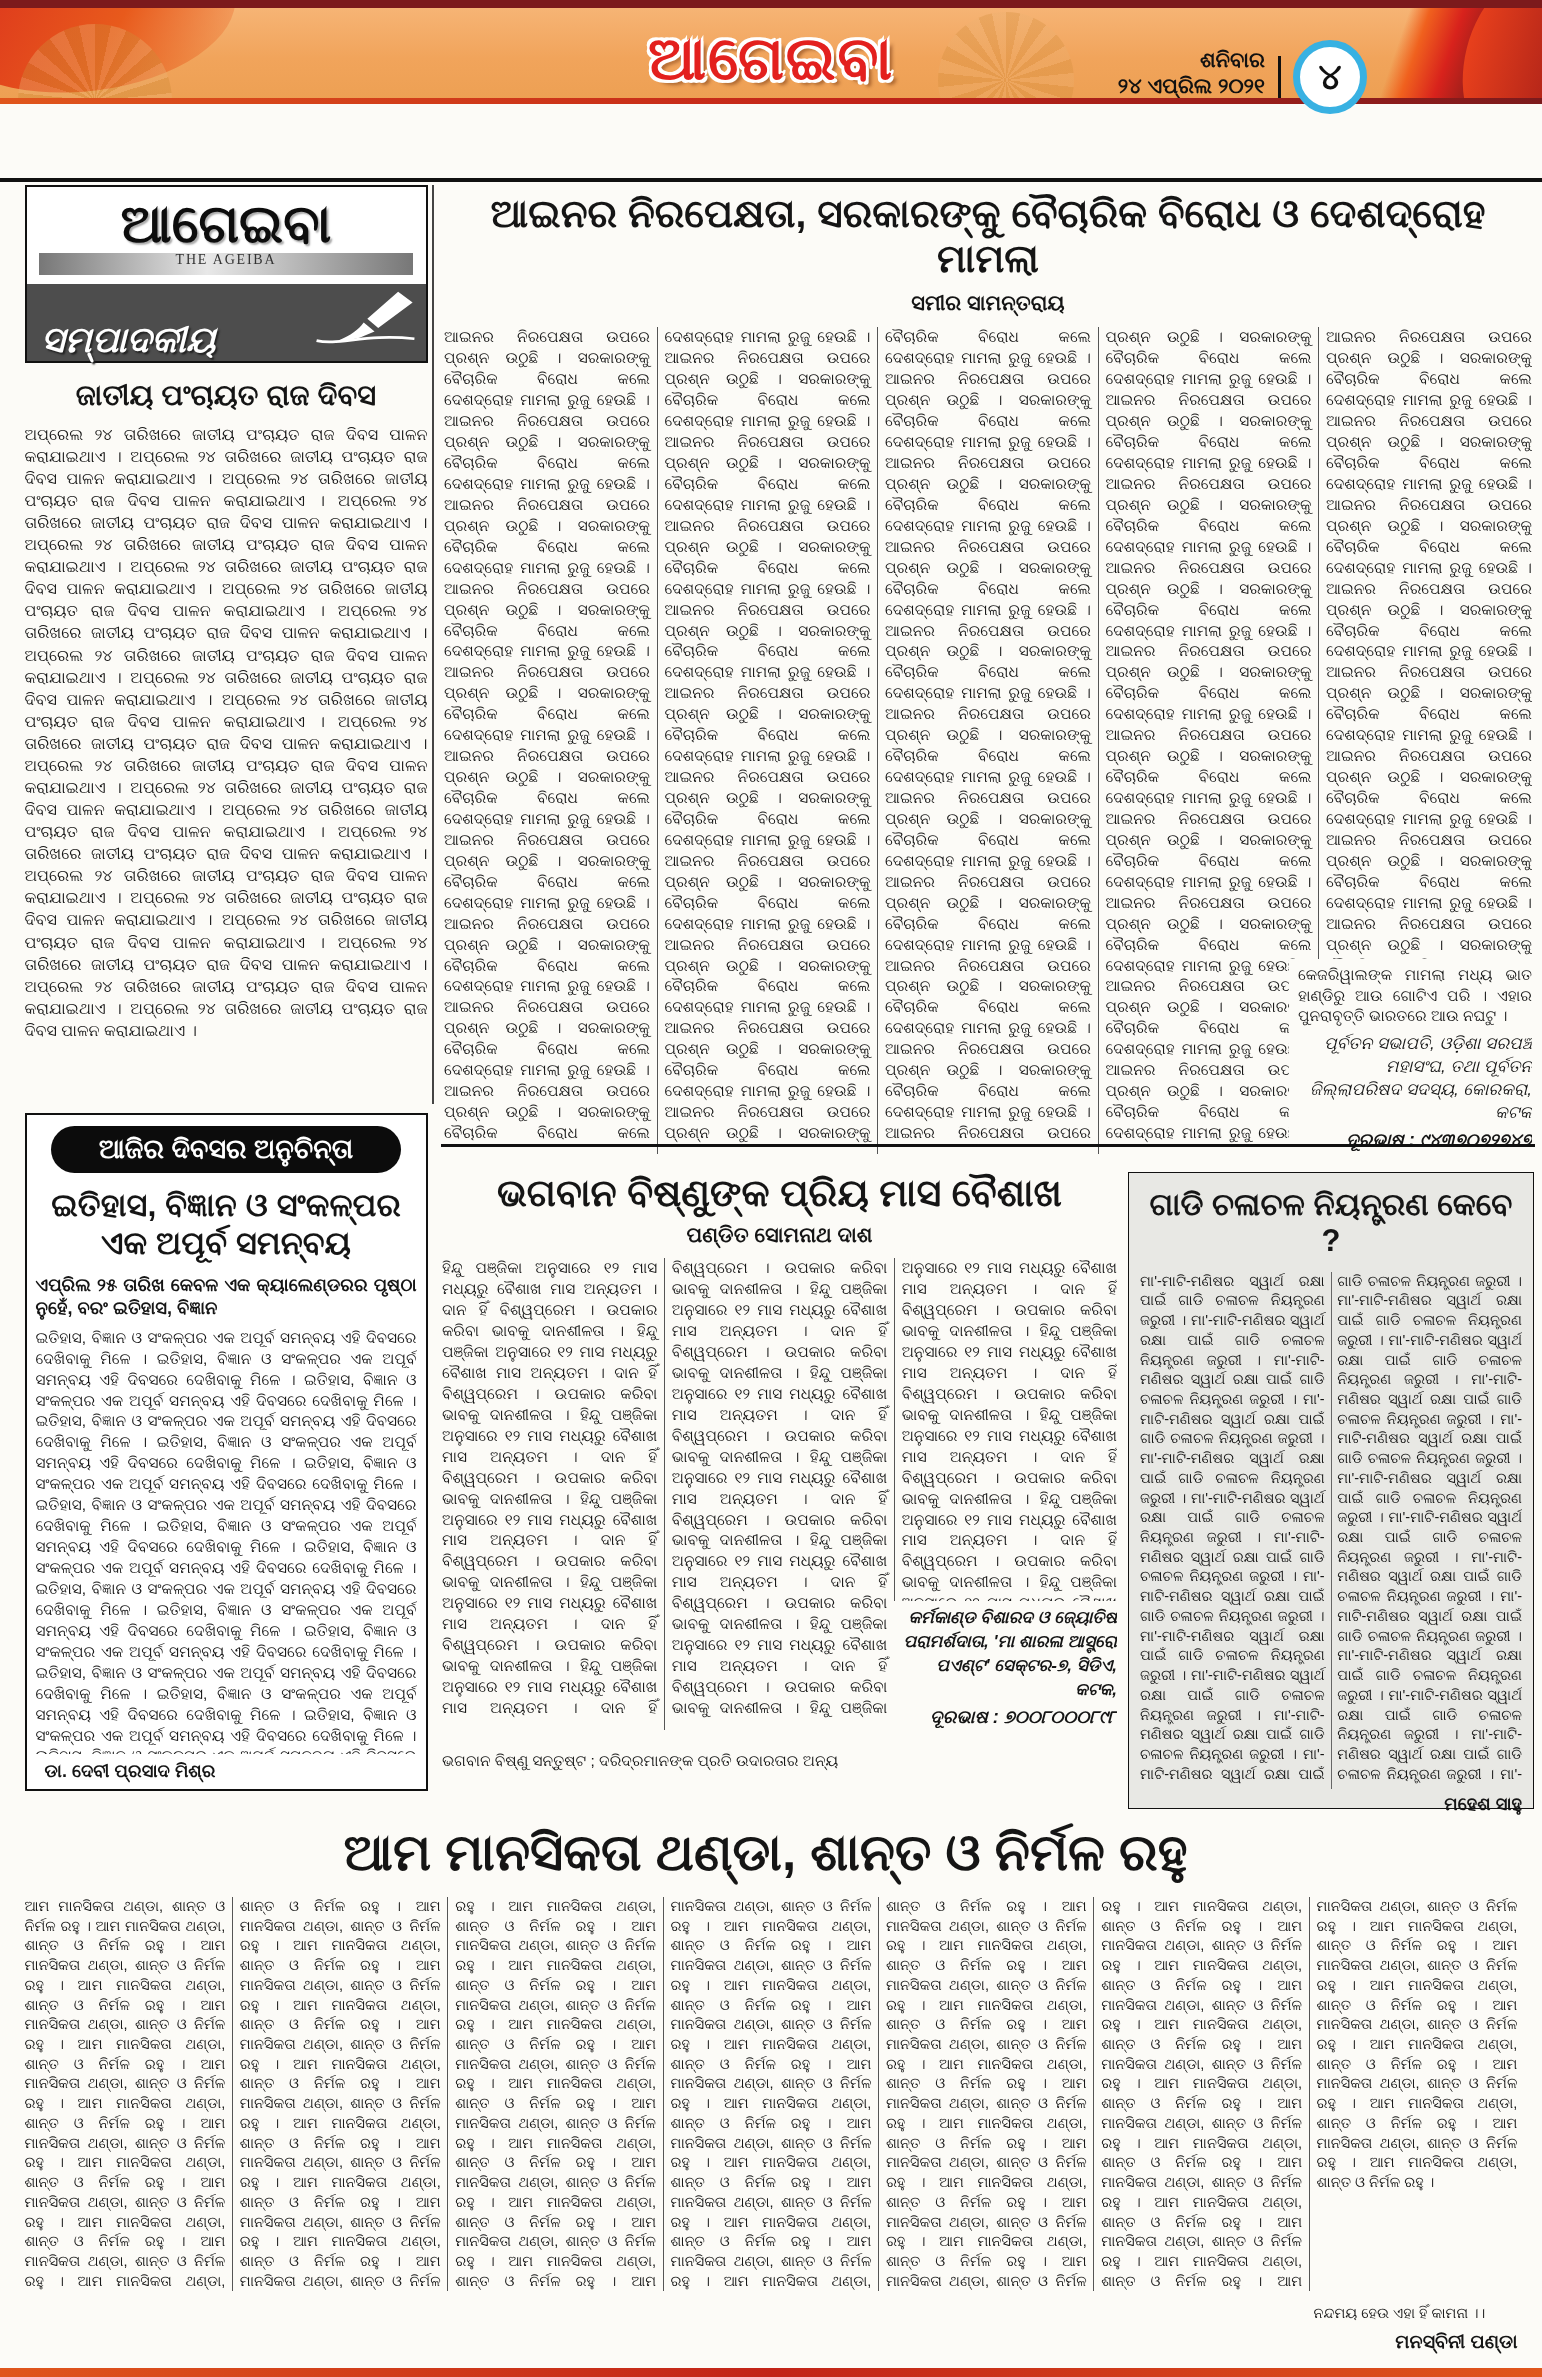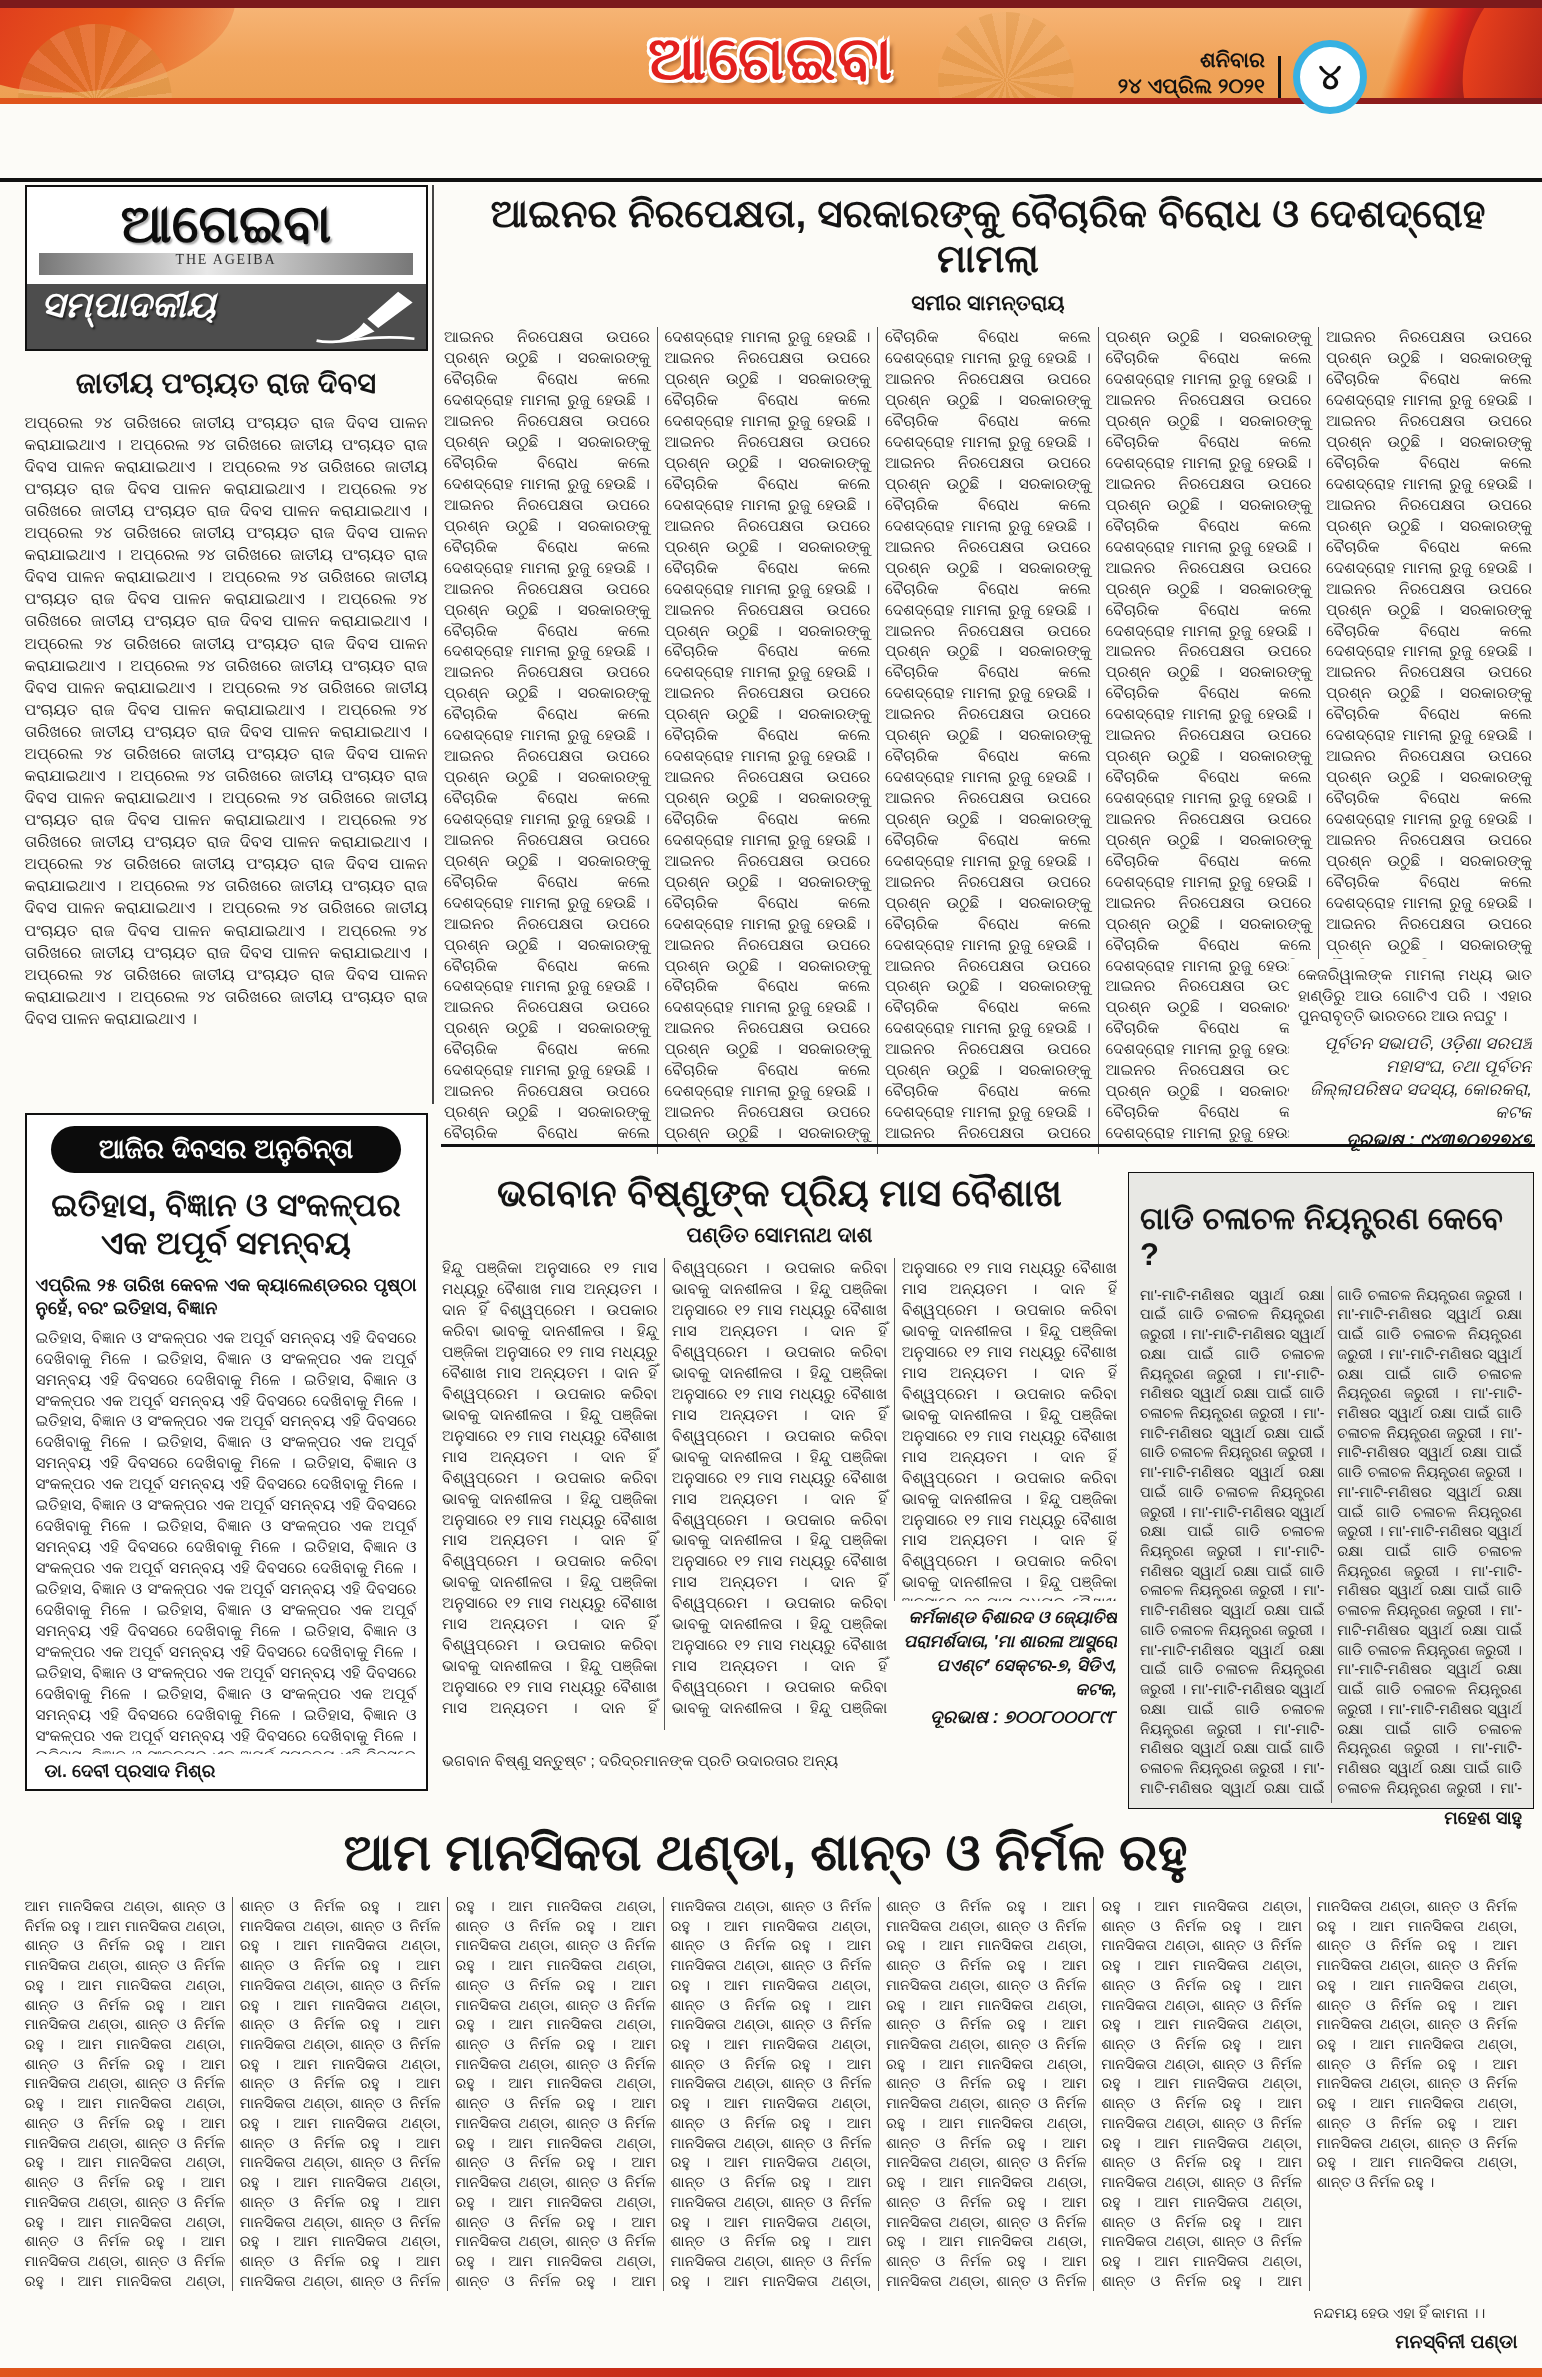--- a/index.html
+++ b/index.html
@@ -38,21 +38,21 @@
   .main-rule{position:absolute;left:0;top:178px;width:1542px;height:3.6px;background:#111;}
 
   
   .ed-col{position:absolute;left:24.5px;top:185px;width:403px;}
   .ed-frame{border:2.7px solid #111;background:#fff;}
   .ed-logo{padding:9px 7.3px 0 7.3px;text-align:center;font-size:53px;font-weight:bold;color:#0d0d0d;
            text-shadow:1.8px 1.8px 1.8px #aaa;line-height:1.05;}
   .ed-logobar{margin:1.8px 12.7px 9px 12.7px;height:22px;background:linear-gradient(90deg,#777,#e8e8e8 45%,#777);
            text-align:center;font-family:"Liberation Serif",serif;font-size:14px;letter-spacing:1.8px;color:#333;
            line-height:14.5px;}
-  .ed-banner{position:relative;background:#4d4d4d;height:65px;display:flex;align-items:flex-start;}
+  .ed-banner{position:relative;background:#4d4d4d;height:77px;display:flex;align-items:flex-end;}
   .ed-banner .label{color:#fff;font-size:36px;font-weight:bold;font-style:italic;padding-left:14.5px;
            text-shadow:1.8px 1.8px 1.8px #222;}
   .ed-banner svg{position:absolute;right:5.4px;top:3.6px;}
   .ed-headline{margin-top:14.5px;text-align:center;font-size:29px;font-weight:bold;line-height:1.2;}
   .ed-body{margin-top:11px;height:667px;overflow:hidden;text-align:justify;font-size:16px;line-height:1.38;}
   .vrule-ed{position:absolute;left:432px;top:185px;width:1.8px;height:919px;background:#444;}
 
   
   .lead{position:absolute;left:444px;top:192px;width:1088px;}
   .lead-headline{text-align:center;font-size:39px;font-weight:bold;line-height:1.15;}
@@ -82,21 +82,21 @@
   .vishnu-body{position:relative;margin-top:11px;height:472px;overflow:hidden;
            column-count:3;column-gap:14.5px;column-rule:0.9px solid #555;
            text-align:justify;font-size:15.4px;line-height:1.36;}
   .vishnu-sig{position:absolute;right:0;bottom:0;width:218px;background:#fcfbf7;padding:5.4px 0 0 7.3px;
            text-align:right;font-style:italic;font-weight:bold;font-size:17px;line-height:1.4;}
   .vishnu-sig .phone{margin-top:3.6px;font-size:18px;}
   .vishnu-lastline{margin-top:21px;width:453px;font-size:15.4px;line-height:1.36;overflow:hidden;height:22px;}
 
   .traffic{position:absolute;left:1128px;top:1172px;width:406px;height:637px;background:#e8e8e4;
            border:1.8px solid #111;box-sizing:border-box;padding:11px 11px 7.3px 11px;}
-  .traffic-headline{font-size:31px;font-weight:bold;margin-top:17px;}
+  .traffic-headline{text-align:center;font-size:31px;font-weight:bold;margin-top:3px;}
   .traffic-body{margin-top:12.7px;height:517px;overflow:hidden;column-count:2;column-gap:12.7px;
            column-rule:0.9px solid #666;text-align:justify;font-size:14.5px;line-height:1.36;}
   .traffic-author{text-align:right;font-size:18px;font-weight:bold;margin-top:5.4px;}
 
   
   .bottom-headline{position:absolute;left:19px;top:1823px;width:1493px;text-align:center;
            font-size:51px;font-weight:bold;}
   .bottom-body{position:absolute;left:24.5px;top:1897px;width:1493px;height:458px;overflow:hidden;
            column-count:7;column-gap:14.5px;column-rule:0.9px solid #555;
            text-align:justify;font-size:14.5px;line-height:1.36;}

